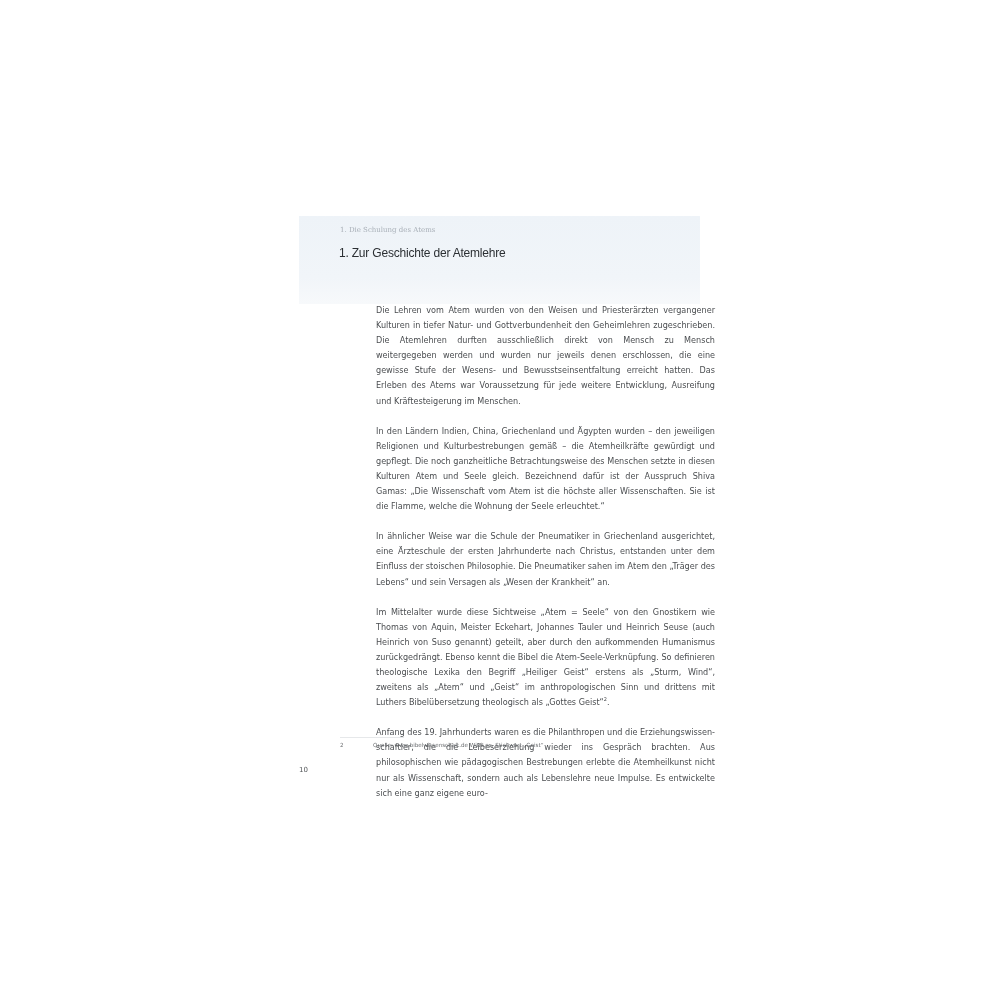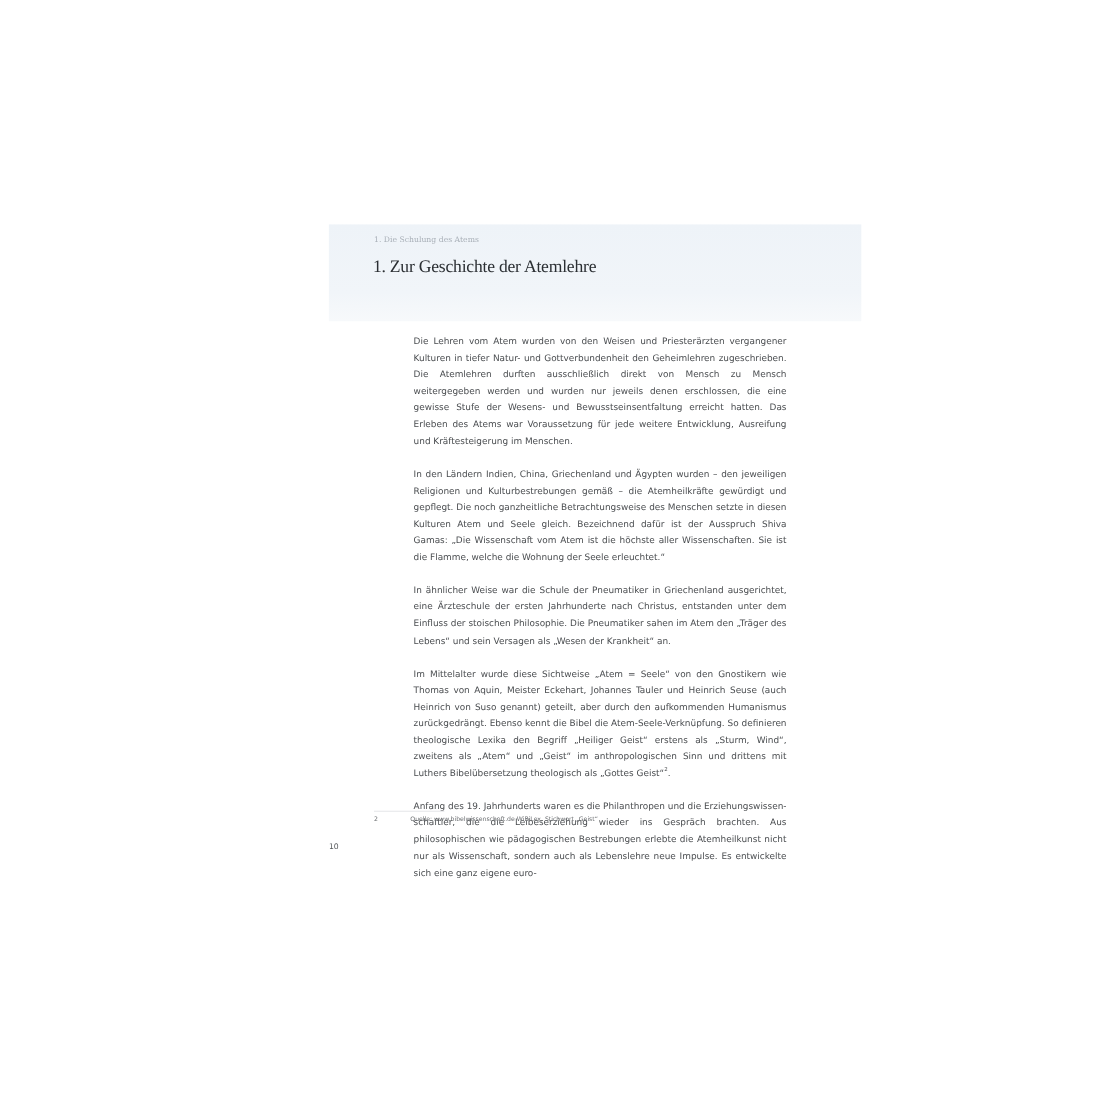--- a/index.html
+++ b/index.html
@@ -17,42 +17,42 @@
     .page {
       position: absolute;
       left: 299px;
       top: 200px;
       width: 402px;
       height: 590px;
     }
     .header-band {
       position: absolute;
       left: 0;
-      top: 4px;
-      width: 484px;
+      top: 16px;
+      width: 401px;
       height: 88px;
       background: linear-gradient(180deg, #eef3f8 0%, #f1f5f9 70%, #f7f9fb 100%);
     }
     .running-head {
       position: absolute;
       left: 41px;
       top: 10px;
       font-family: "DejaVu Serif", serif;
       font-size: 7px;
       color: #a9b0b8;
       white-space: nowrap;
     }
     .chapter-title {
       position: absolute;
       left: 40px;
       top: 30px;
       margin: 0;
-      font-family: Liberation Serif, serif;
+      font-family: Liberation Sans, sans-serif;
       font-weight: normal;
-      font-size: 16px;
+      font-size: 12px;
       letter-spacing: -0.2px;
       color: #2b2f33;
       white-space: nowrap;
     }
     .body-text {
       position: absolute;
       left: 41px;
       top: 103px;
       width: 339px;
       font-family: "DejaVu Sans", sans-serif;

